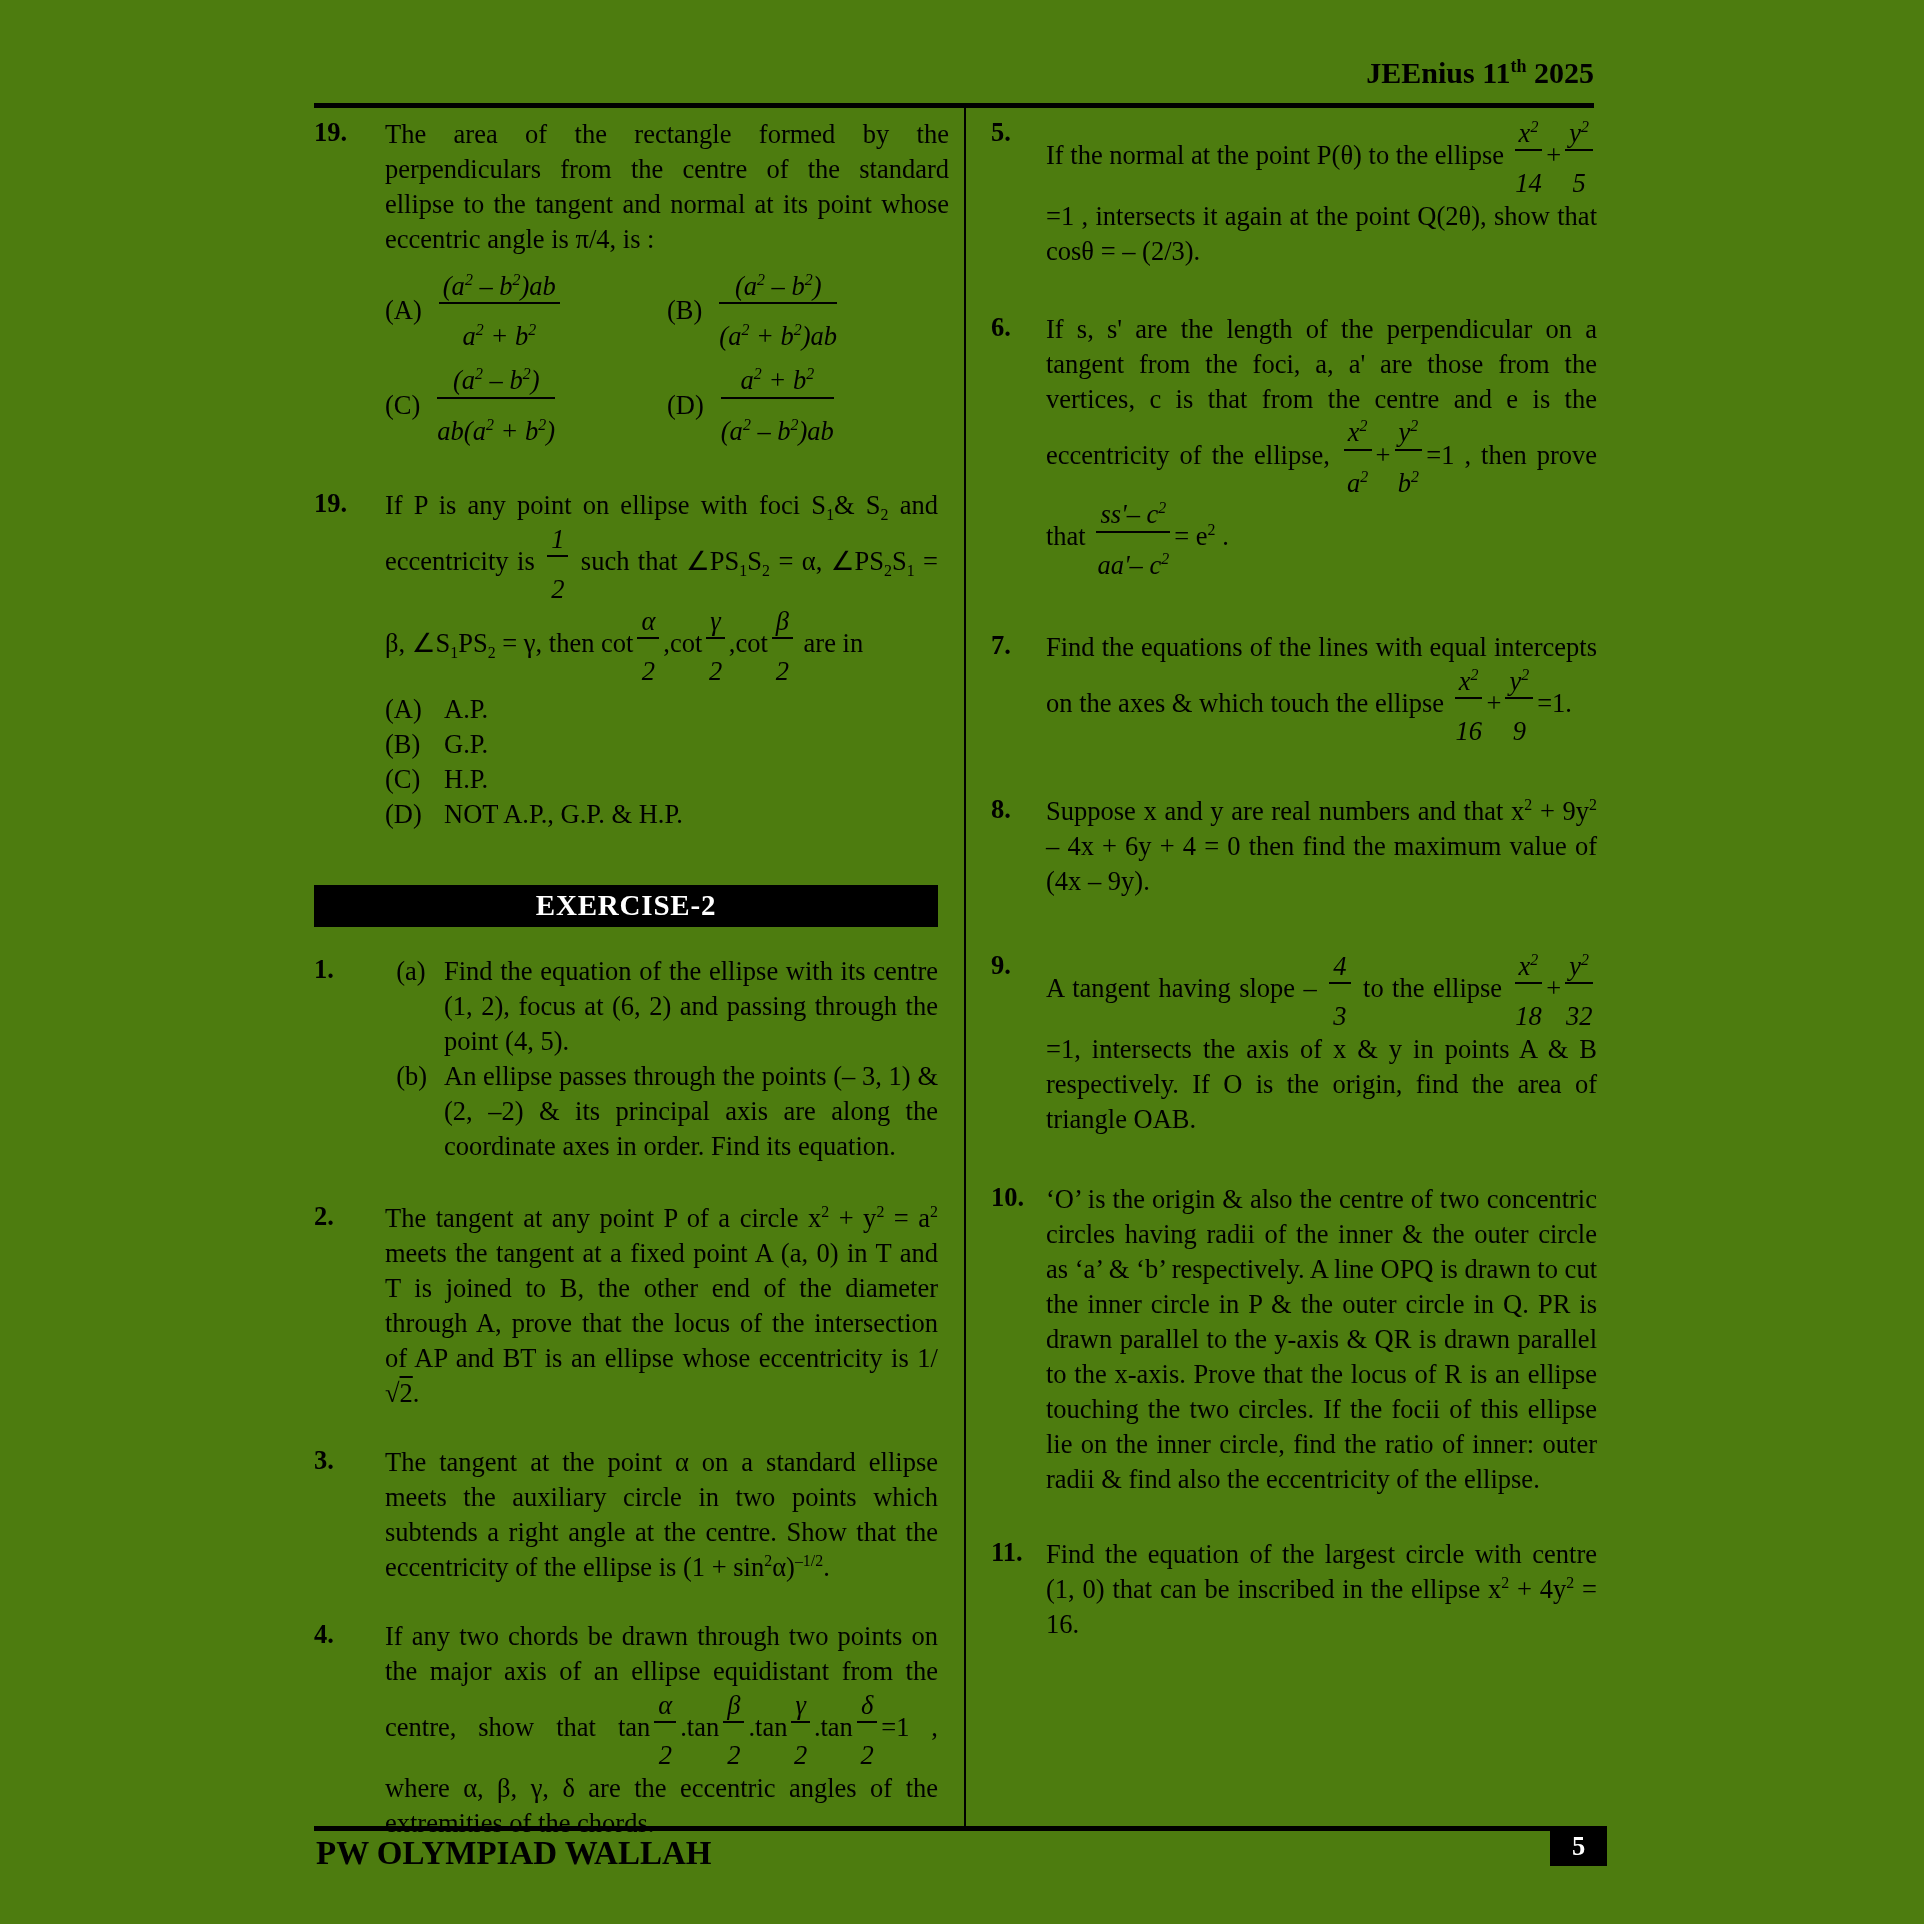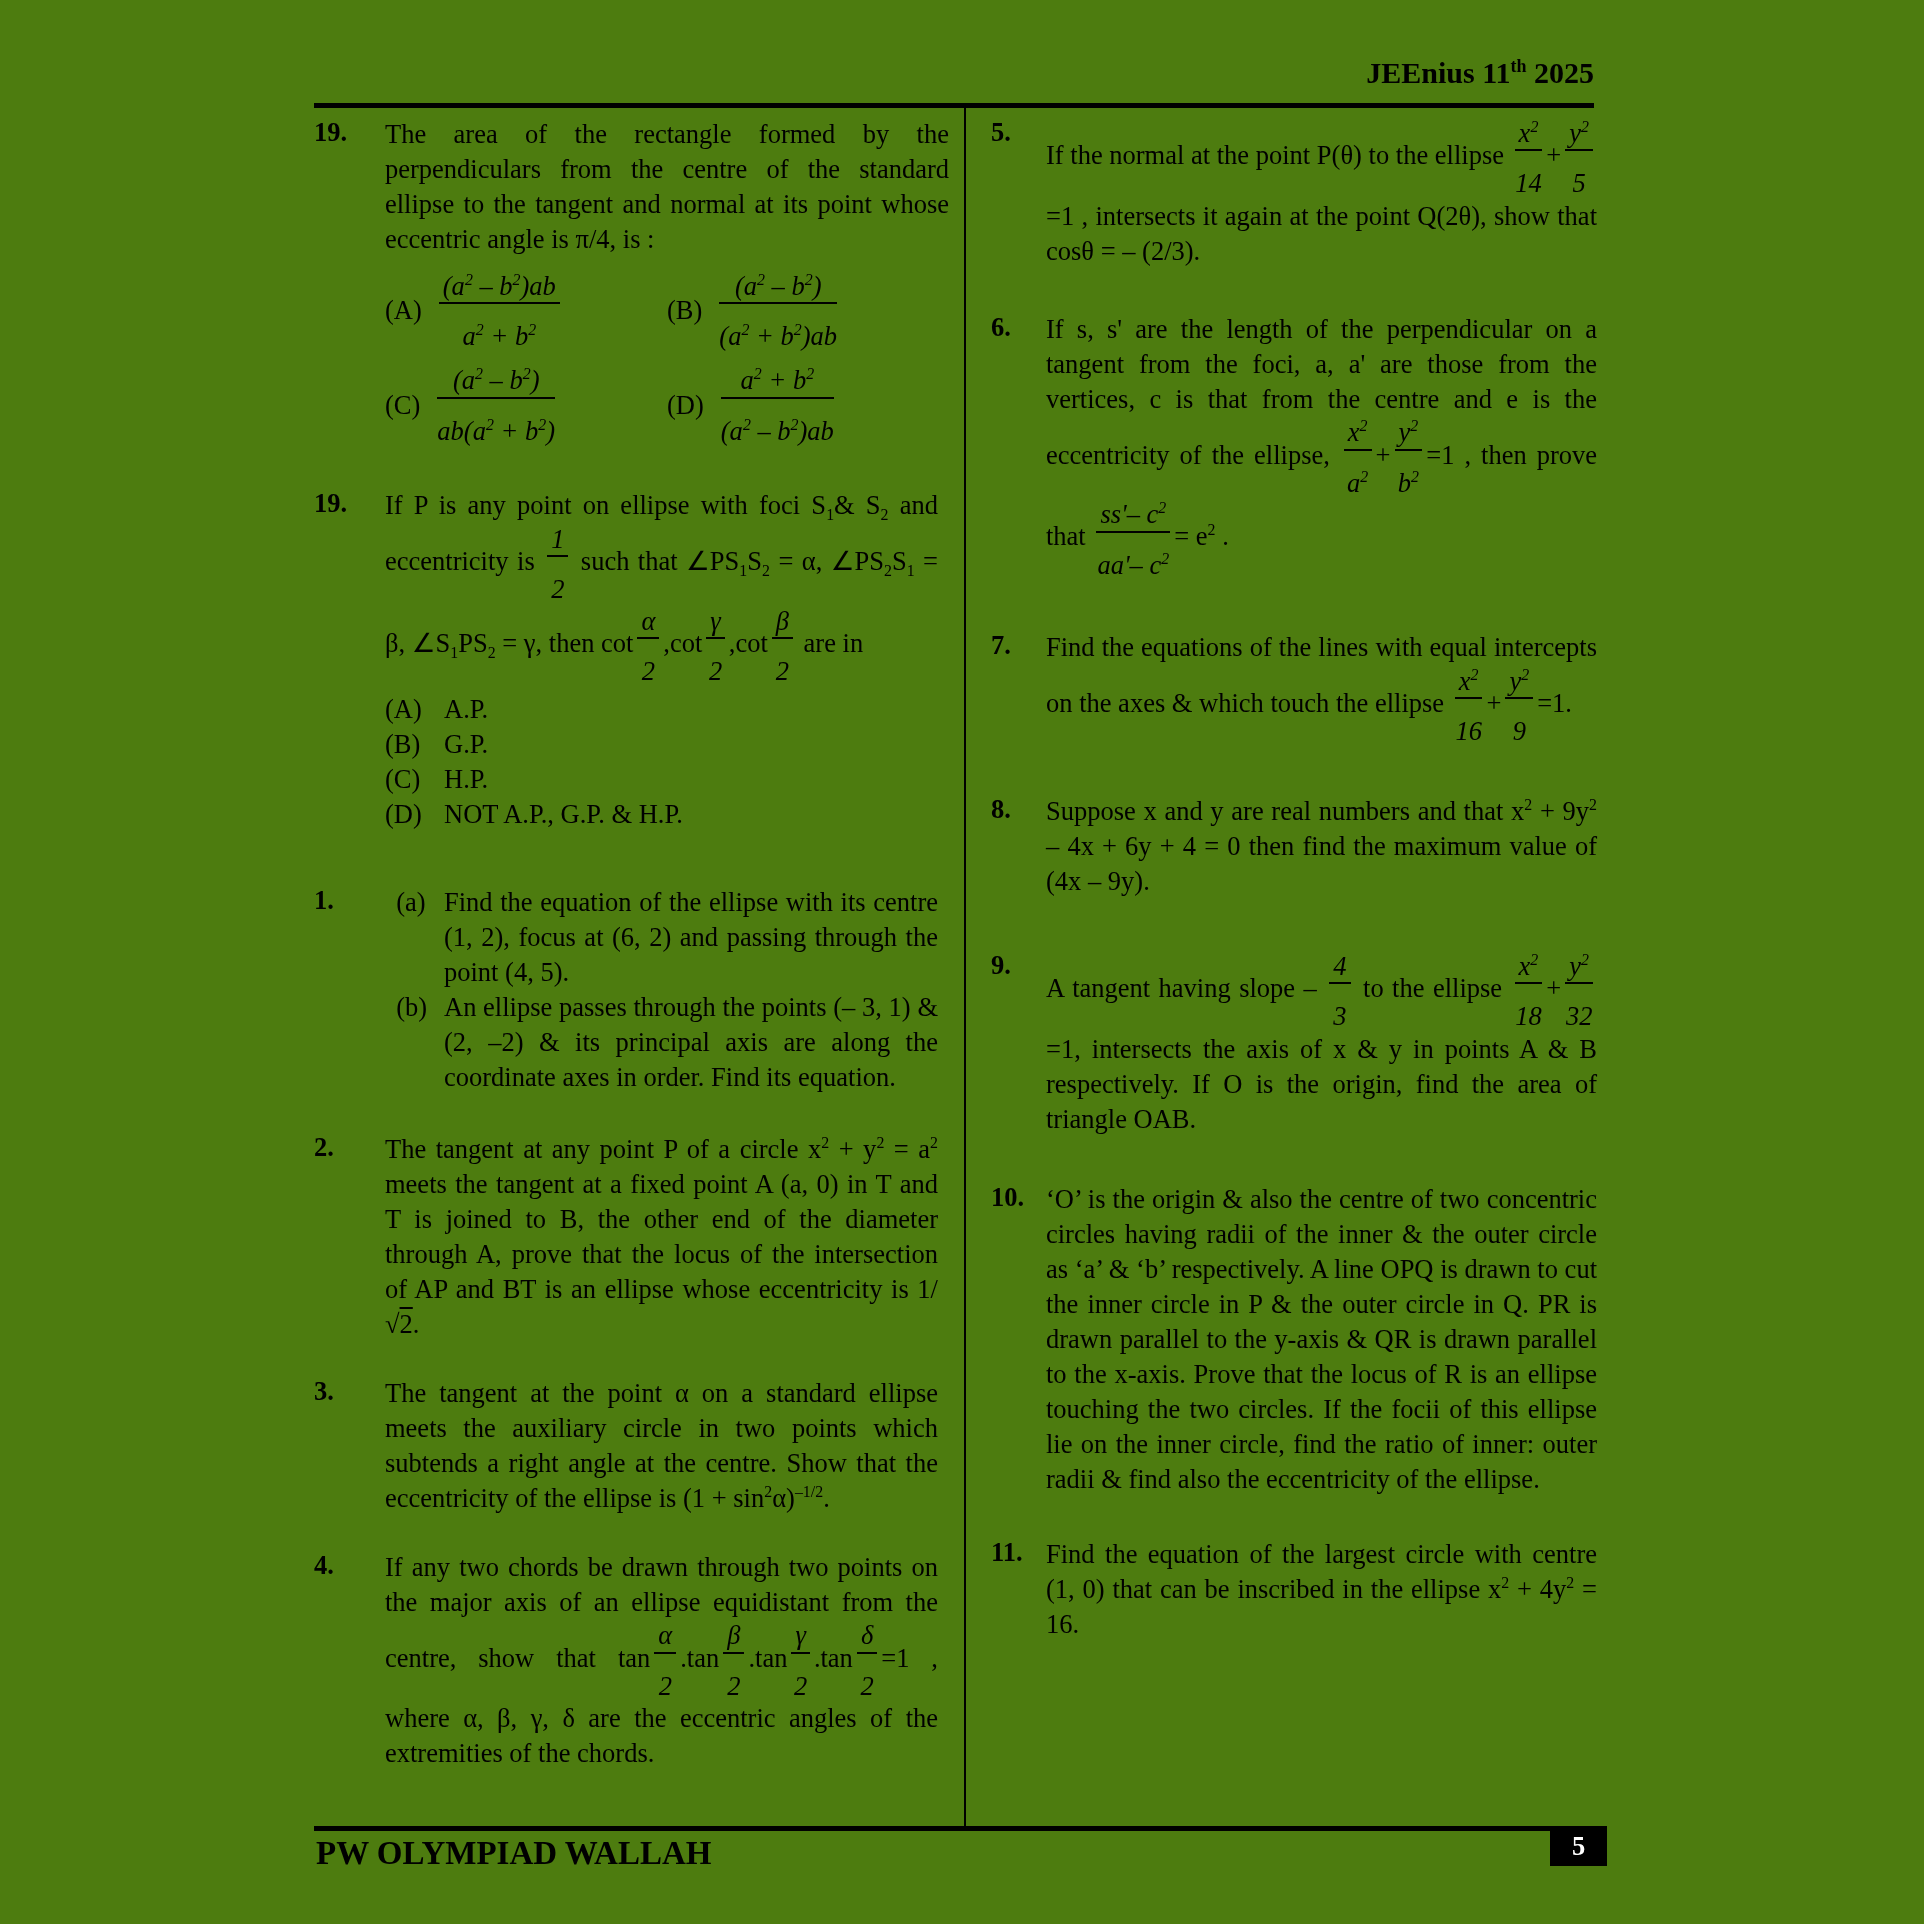--- a/index.html
+++ b/index.html
@@ -106,20 +106,21 @@
             <span>H.P.</span>
           </div>
           <div class="oline">
             <span class="olab">(D)</span>
             <span>NOT A.P., G.P. &amp; H.P.</span>
           </div>
         </div>
       </div>
     </div>
 
+    <div class="banner">EXERCISE-2</div>
 
     <div class="q" style="margin-bottom:37px;">
       <div class="qnum">1.</div>
       <div class="qbody">
         <div class="part">
           <span class="plabel">(a)</span>
           <span class="ptext">Find the equation of the ellipse with its centre (1, 2), focus at (6, 2) and passing through the point (4, 5).</span>
         </div>
         <div class="part">
           <span class="plabel">(b)</span>

